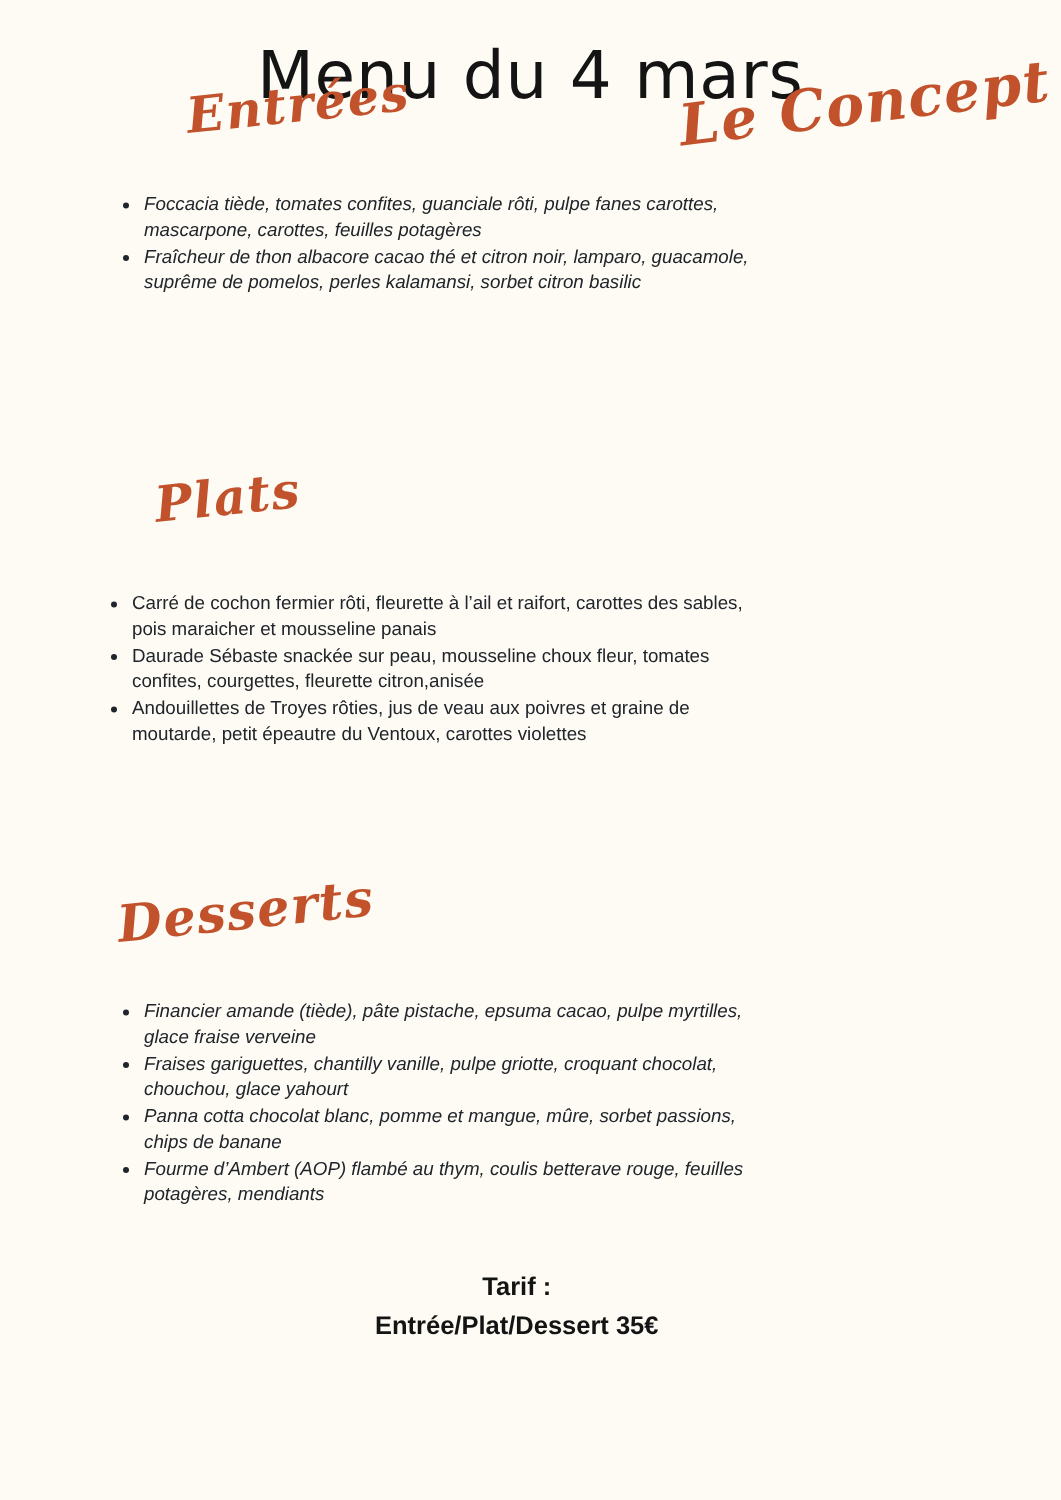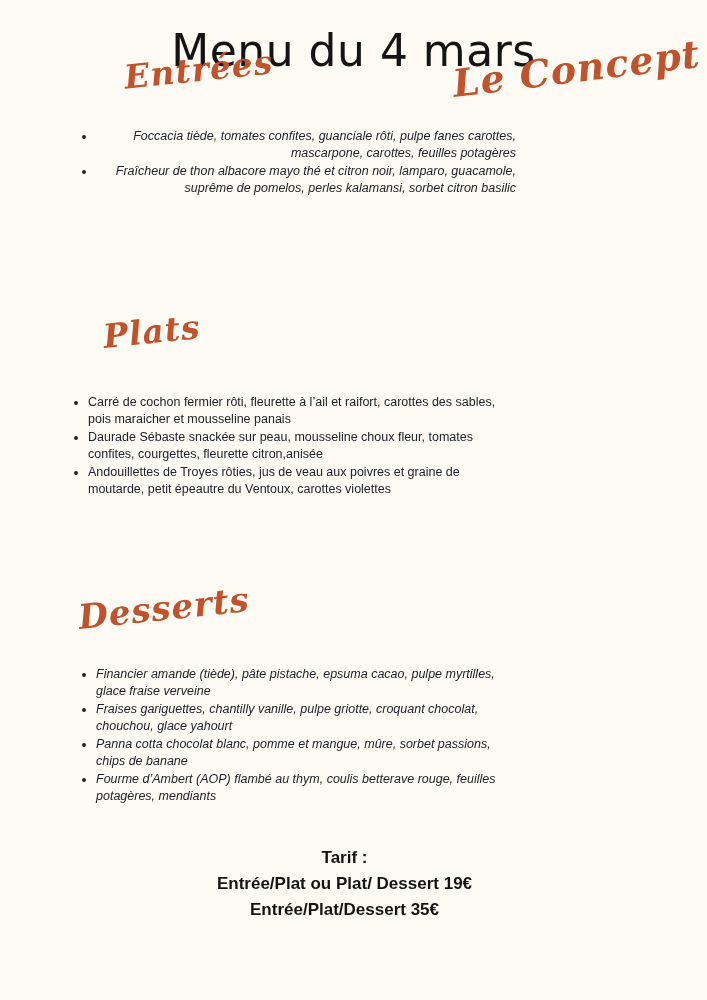--- a/index.html
+++ b/index.html
@@ -77,21 +77,20 @@
   ul.items li {
     margin-bottom: 1px;
   }
   ul.items.italic li {
     font-style: italic;
   }
   .list-entrees {
     top: 128px;
     left: 78px;
     width: 420px;
-    text-align: right;
   }
   .list-plats {
     top: 394px;
     left: 70px;
     width: 420px;
   }
   .list-desserts {
     top: 666px;
     left: 78px;
     width: 420px;
@@ -113,37 +112,36 @@
 
 <div class="page">
 
   <h1 class="main-title">Menu du 4 mars</h1>
 
   <div class="script concept">Le Concept</div>
 
   <div class="script sec-entrees">Entrées</div>
   <ul class="items italic list-entrees">
     <li>Foccacia tiède, tomates confites, guanciale rôti, pulpe fanes carottes, mascarpone, carottes, feuilles potagères</li>
-    <li>Fraîcheur de thon albacore mayo thé et citron noir, lamparo, guacamole, suprême de pomelos, perles kalamansi, sorbet citron basilic</li>
+    <li>Fraîcheur de thon albacore cacao thé et citron noir, lamparo, guacamole, suprême de pomelos, perles kalamansi, sorbet citron basilic</li>
   </ul>
 
   <div class="script sec-plats">Plats</div>
   <ul class="items list-plats">
     <li>Carré de cochon fermier rôti, fleurette à l’ail et raifort, carottes des sables, pois maraicher et mousseline panais</li>
     <li>Daurade Sébaste snackée sur peau, mousseline  choux fleur, tomates confites, courgettes, fleurette citron,anisée</li>
     <li>Andouillettes  de Troyes rôties, jus de veau aux poivres et graine de moutarde, petit épeautre du Ventoux, carottes violettes</li>
   </ul>
 
   <div class="script sec-desserts">Desserts</div>
   <ul class="items italic list-desserts">
     <li>Financier amande (tiède), pâte pistache, epsuma cacao, pulpe myrtilles, glace fraise verveine</li>
     <li>Fraises gariguettes, chantilly vanille, pulpe griotte, croquant chocolat, chouchou, glace yahourt</li>
     <li>Panna cotta chocolat blanc, pomme et mangue, mûre, sorbet passions, chips de banane</li>
     <li>Fourme d’Ambert (AOP) flambé au thym, coulis betterave rouge, feuilles potagères, mendiants</li>
   </ul>
 
   <div class="tarif">
     <div>Tarif :</div>
-    <div>Entrée/Plat ou Plat/ Dessert 19€</div>
     <div>Entrée/Plat/Dessert 35€</div>
   </div>
 
 </div>
 
 </body></html>

